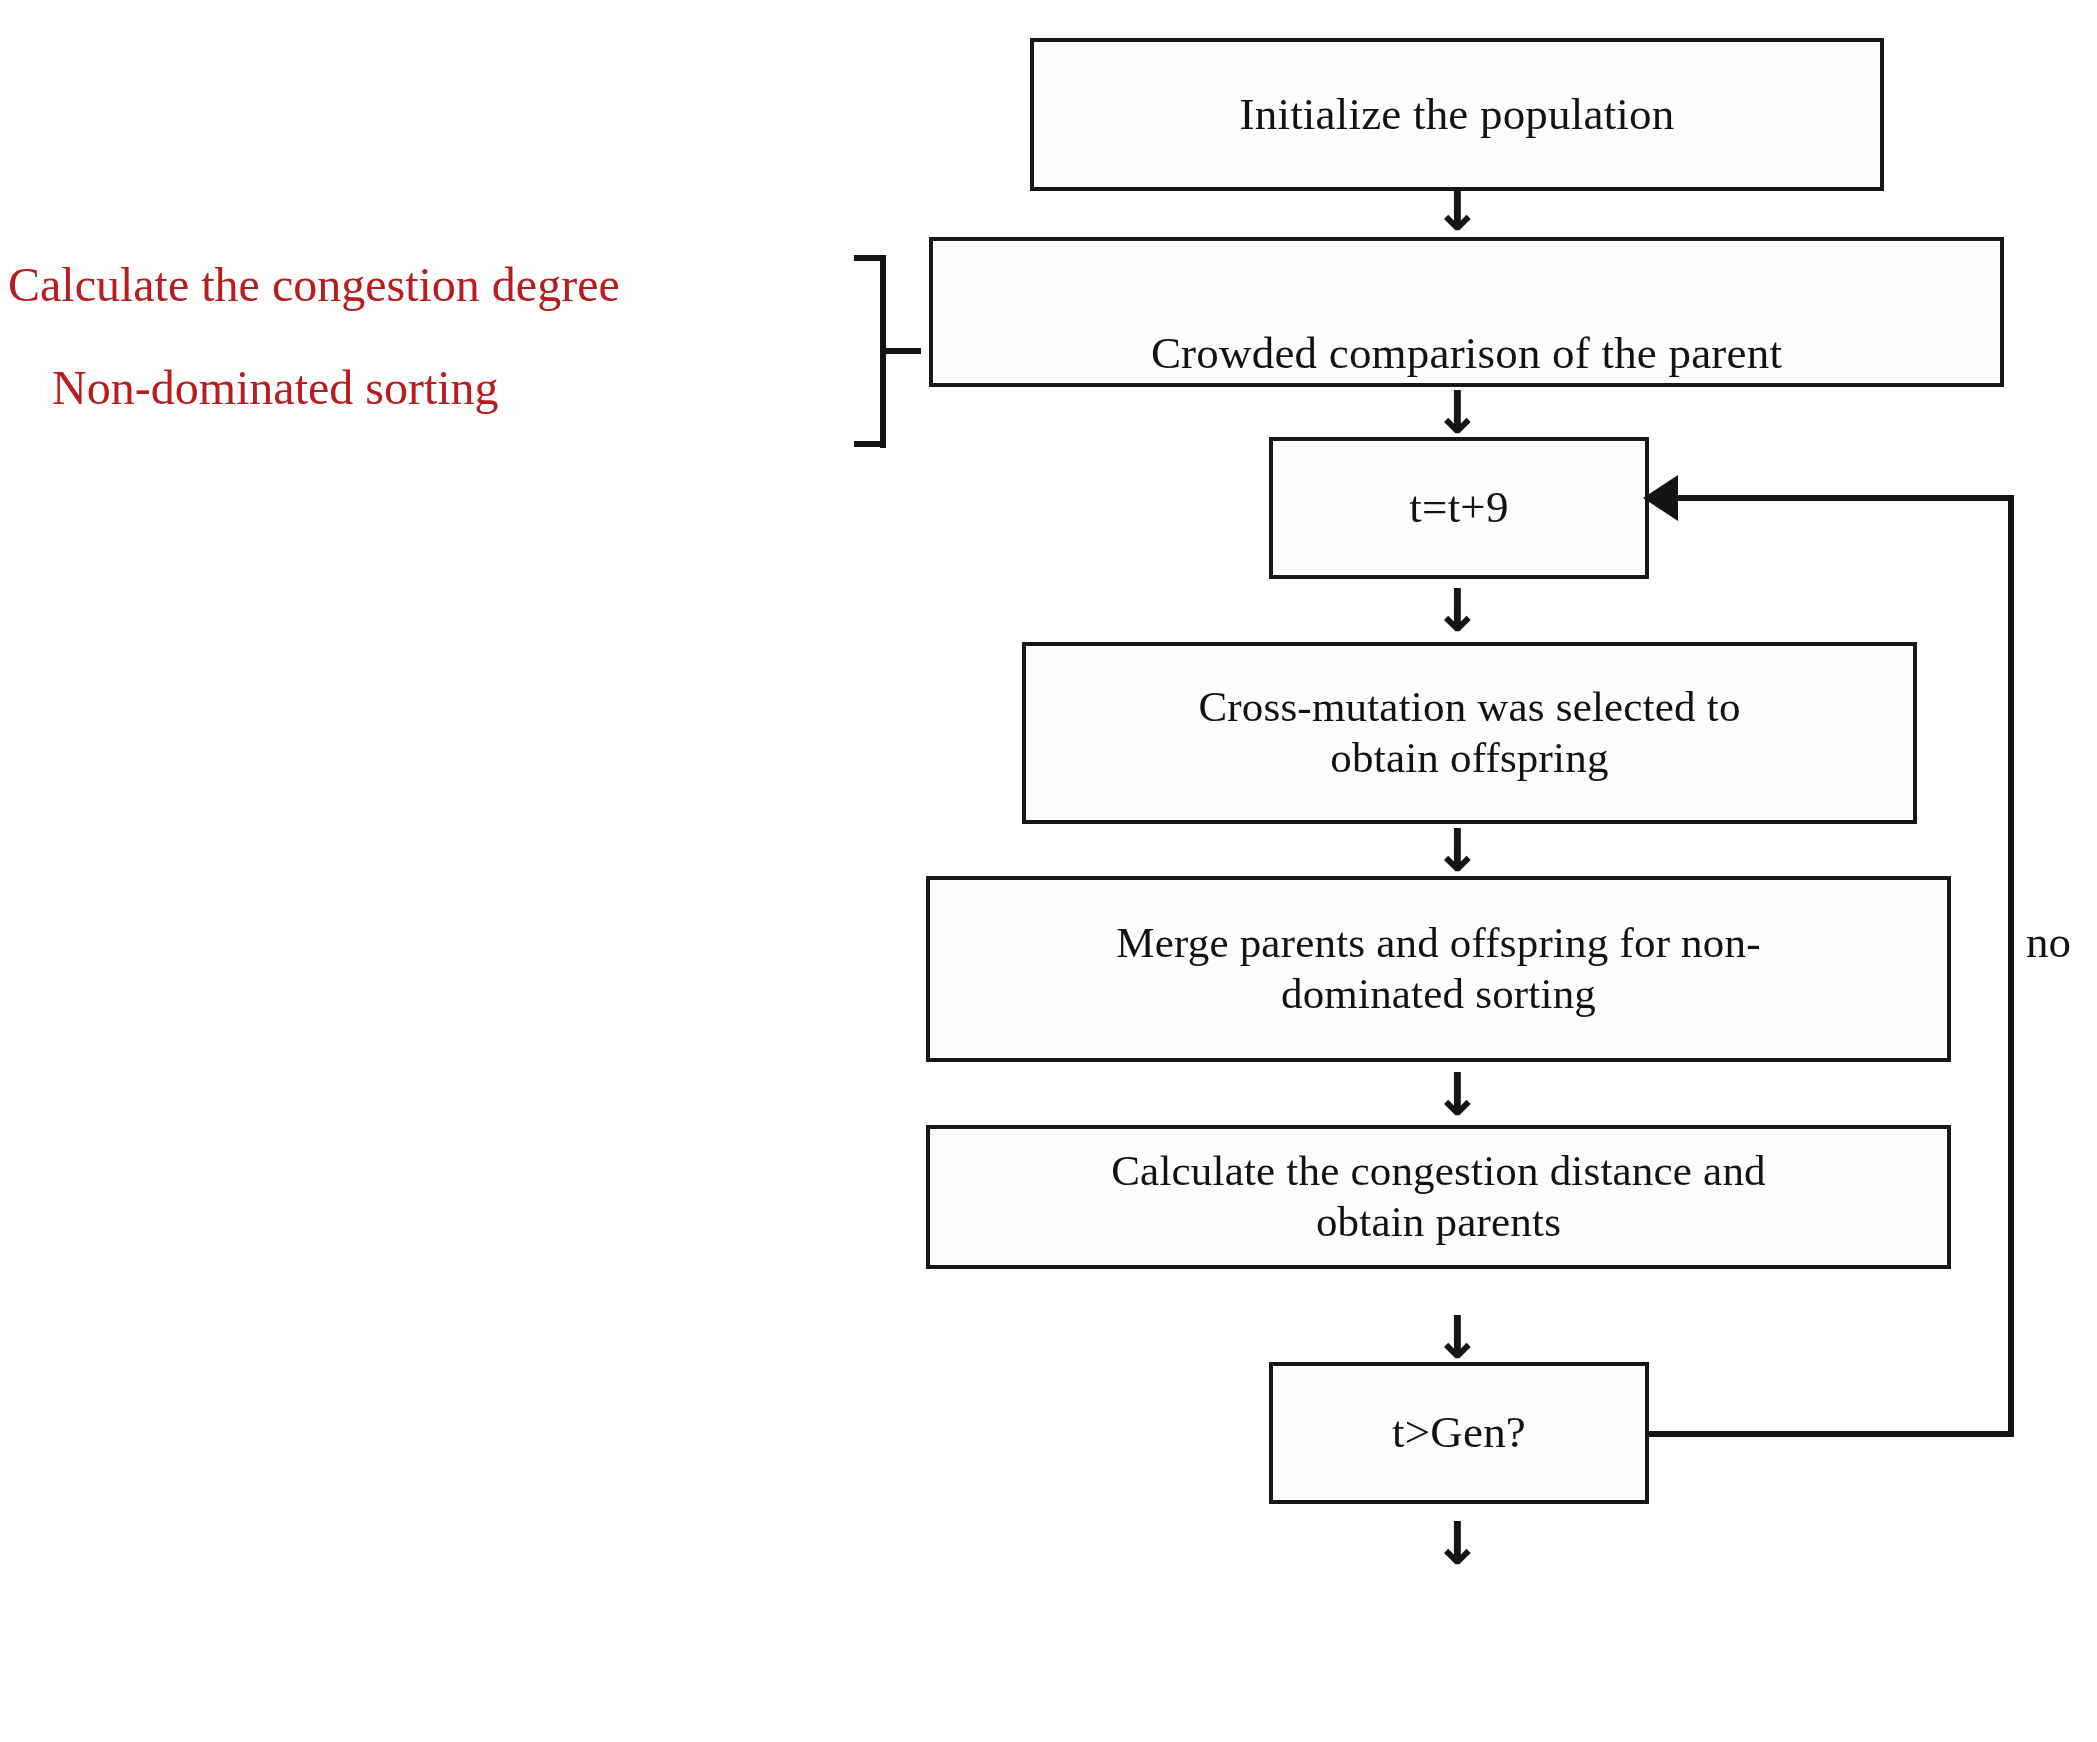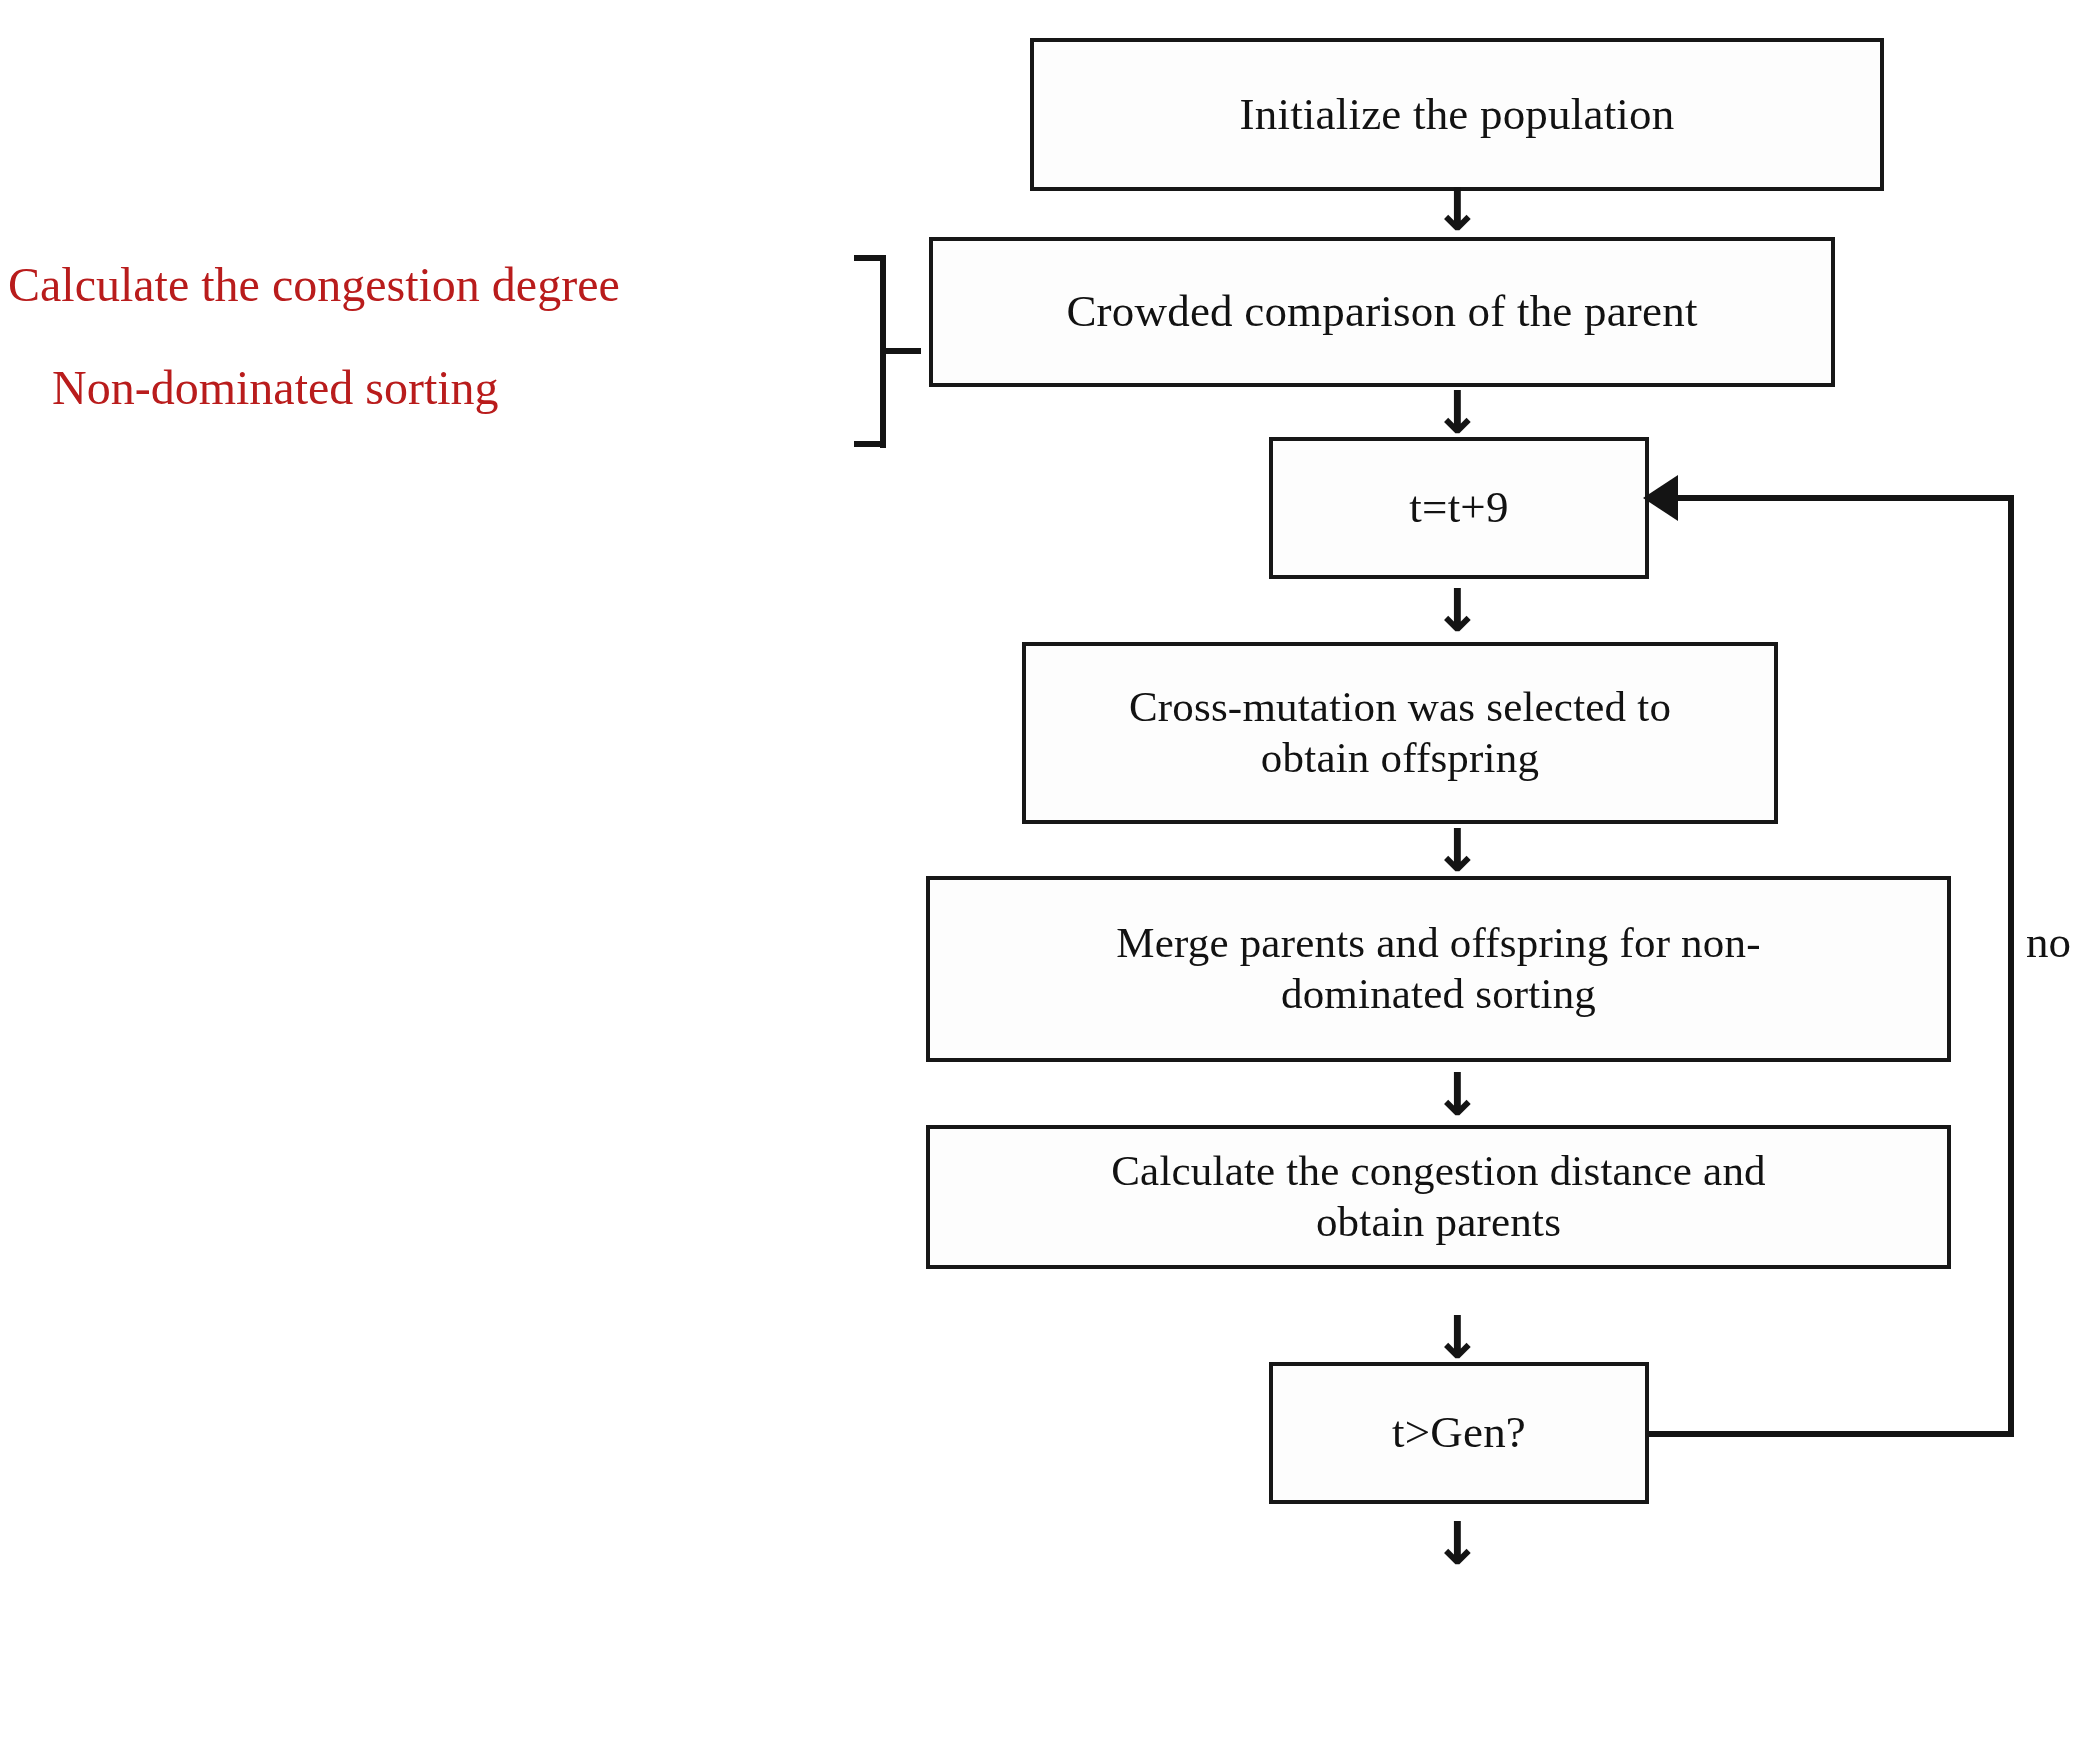--- a/index.html
+++ b/index.html
@@ -37,23 +37,23 @@
   .node .node-label {
     display: block;
     width: 100%;
     white-space: pre-line;
   }
   .node-lg  { font-size: 45px; }
   .node-sm  { font-size: 43px; }
 
   
   #node-init          { left: 1030px; top: 38px;   width: 854px; height: 153px; }
-  #node-crowded       { left: 929px; top: 237px;  width: 906px; height: 150px; }
+  #node-crowded       { left: 929px; top: 237px;  width: 1075px; height: 150px; align-items: flex-end; }
   #node-increment     { left: 1269px; top: 437px;  width: 380px;  height: 142px; }
-  #node-crossmut      { left: 1022px; top: 642px;  width: 756px; height: 182px; }
+  #node-crossmut      { left: 1022px; top: 642px;  width: 895px; height: 182px; }
   #node-merge         { left: 926px; top: 876px; width: 1025px; height: 186px; }
   #node-distance      { left: 926px; top: 1125px; width: 1025px; height: 144px; }
   #node-decision      { left: 1269px; top: 1362px; width: 380px;  height: 142px; }
   #node-output        { left: 914px; top: 1584px; width: 1037px; height: 143px; }
 
   
   .v-arrow {
     position: absolute;
     width: 37px;
     display: flex;

